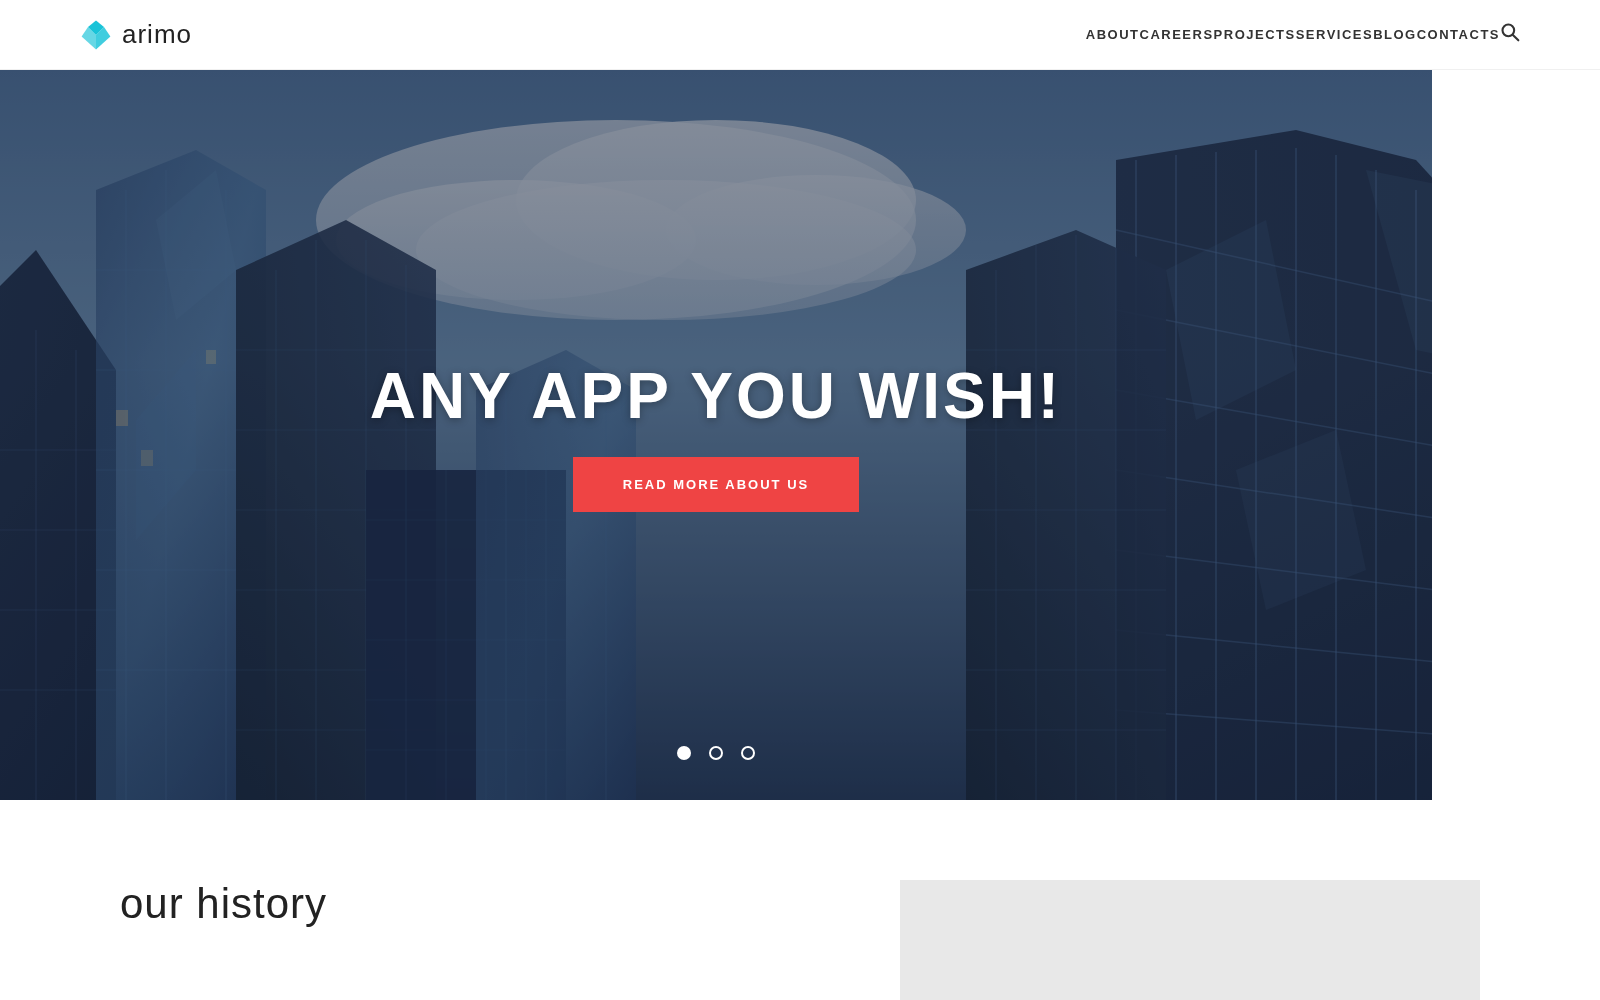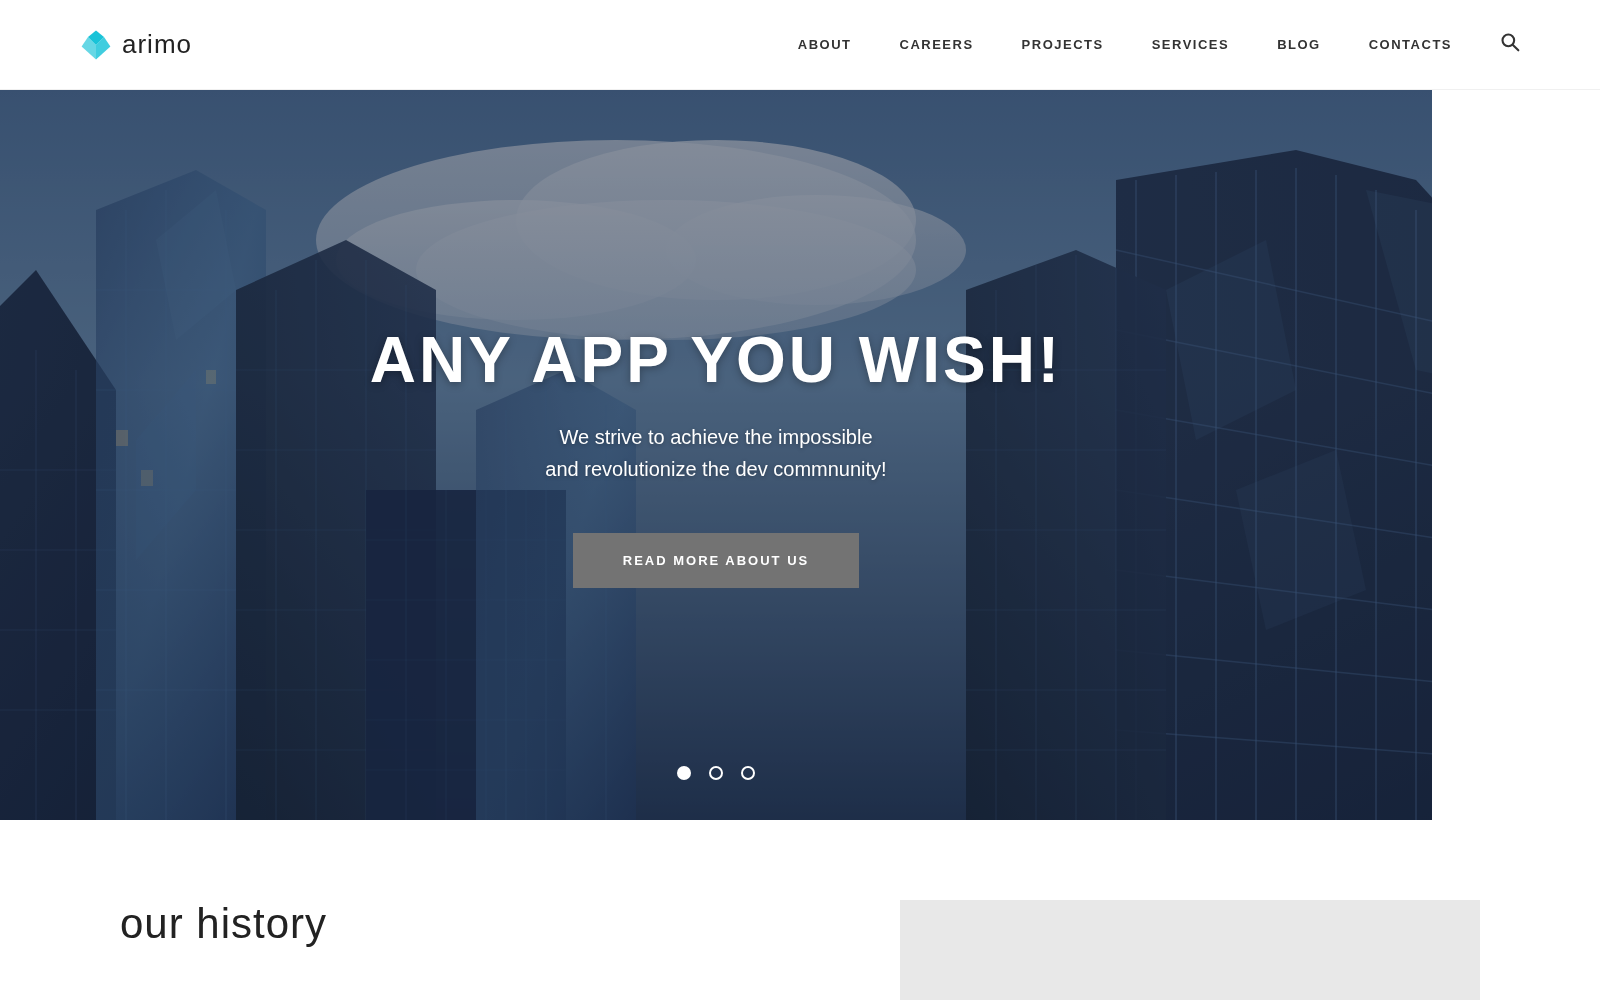--- a/index.html
+++ b/index.html
@@ -14,21 +14,21 @@
       overflow-x: hidden;
       background: #fff;
     }
 
     
     header {
       display: flex;
       align-items: center;
       justify-content: space-between;
       padding: 0 80px;
-      height: 90px;
+      height: 70px;
       background: #fff;
       border-bottom: 1px solid #f0f0f0;
     }
 
     .logo-wrap {
       display: flex;
       align-items: center;
       gap: 10px;
     }
 
@@ -40,21 +40,20 @@
     .logo-text {
       font-size: 26px;
       font-weight: 400;
       color: #222;
       letter-spacing: 1px;
     }
 
     nav {
       display: flex;
       align-items: center;
-      gap: 48px;
     }
 
     nav a {
       text-decoration: none;
       color: #333;
       font-size: 13px;
       font-weight: 600;
       letter-spacing: 1.5px;
       text-transform: uppercase;
     }
@@ -104,21 +103,21 @@
     .hero-subtitle {
       font-size: 20px;
       font-weight: 500;
       line-height: 1.6;
       margin-bottom: 48px;
       text-shadow: 0 1px 4px rgba(0,0,0,0.3);
     }
 
     .hero-btn {
       display: inline-block;
-      background: #737373;
+      background: #ef4444;
       color: #fff;
       text-decoration: none;
       padding: 20px 50px;
       font-size: 13px;
       font-weight: 700;
       letter-spacing: 2px;
       text-transform: uppercase;
       cursor: pointer;
       border: none;
     }
@@ -338,24 +337,20 @@
 
     <rect x="200" y="340" width="12" height="16" fill="#f0d090" opacity="0.4"></rect>
     <rect x="225" y="380" width="12" height="16" fill="#f0d090" opacity="0.3"></rect>
     <rect x="290" y="280" width="10" height="14" fill="#f0e0a0" opacity="0.35"></rect>
 
     <rect x="0" y="0" width="1600" height="730" fill="rgba(15,25,45,0.45)"></rect>
   </svg>
 
   <div class="hero-content">
     <h1 class="hero-title">ANY APP YOU WISH!</h1>
-    <p class="hero-subtitle">
-      <span>We strive to achieve the impossible</span><br>
-      <span>and revolutionize the dev commnunity!</span>
-    </p>
     <button class="hero-btn">READ MORE ABOUT US</button>
   </div>
 
   <div class="carousel-dots">
     <span class="dot active"></span>
     <span class="dot inactive"></span>
     <span class="dot inactive"></span>
   </div>
 </section>
 

